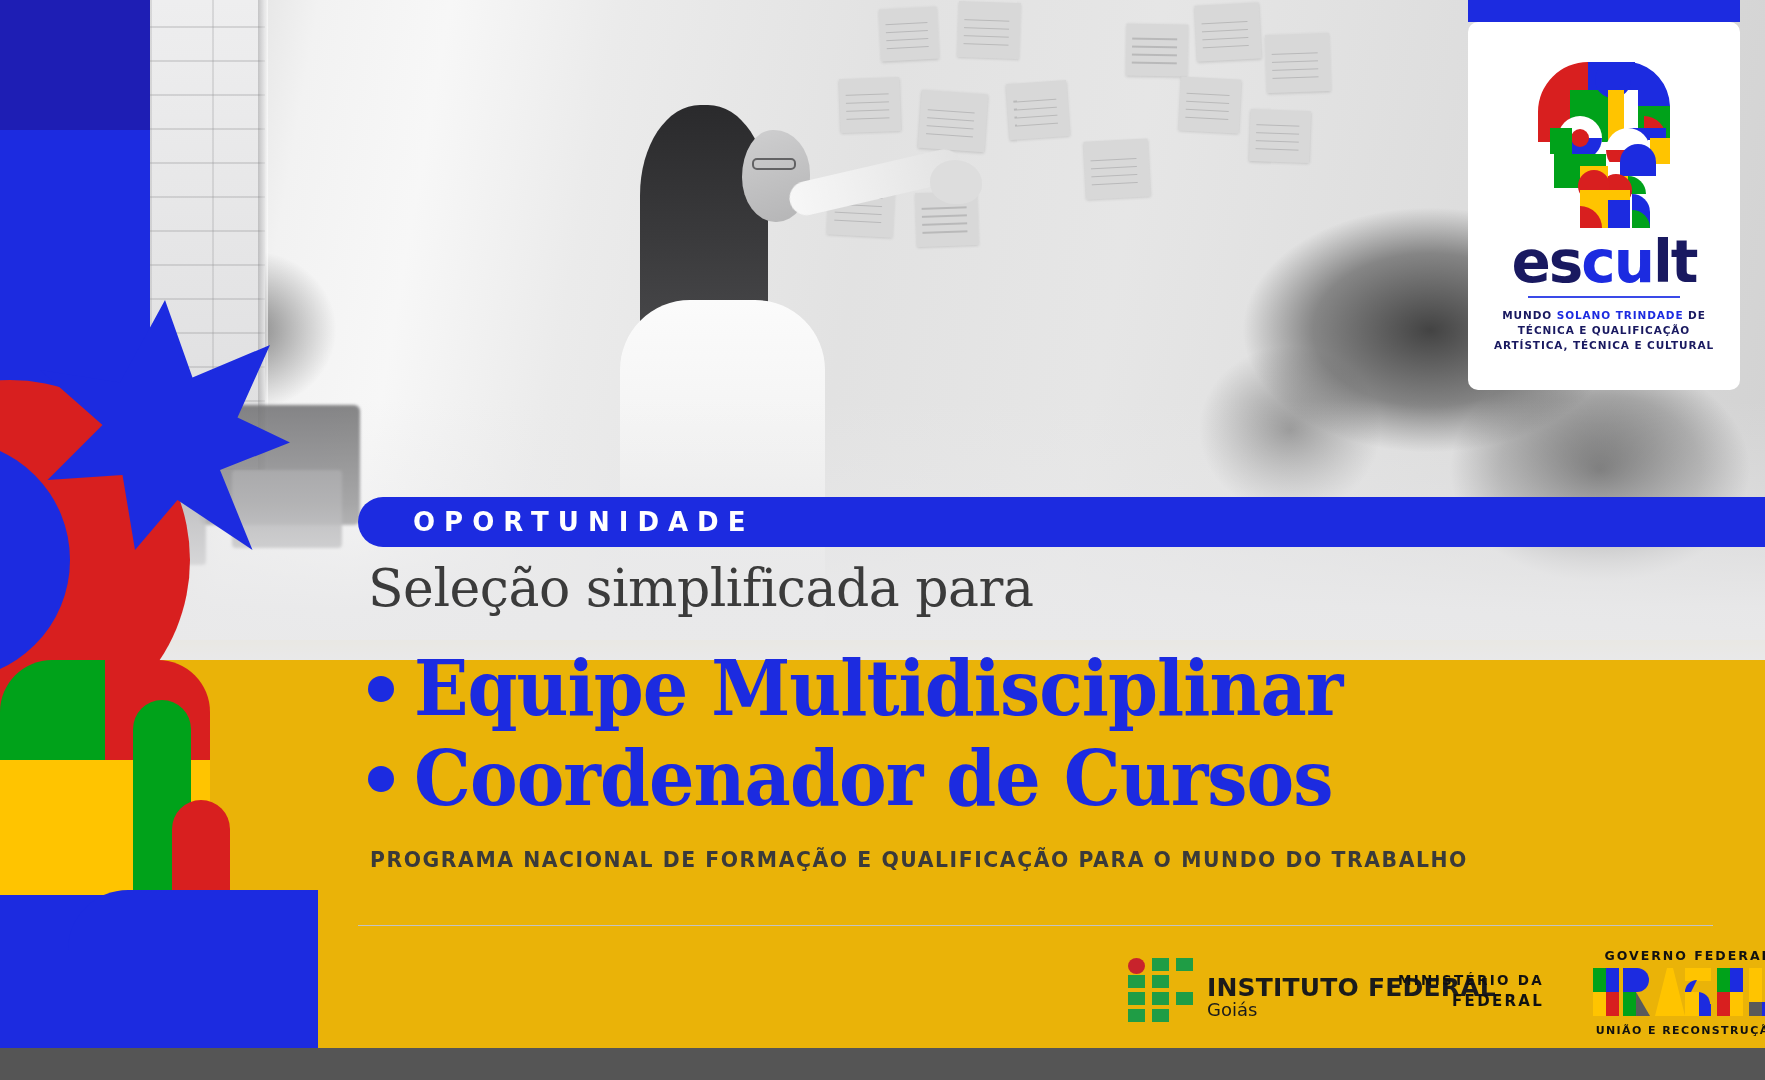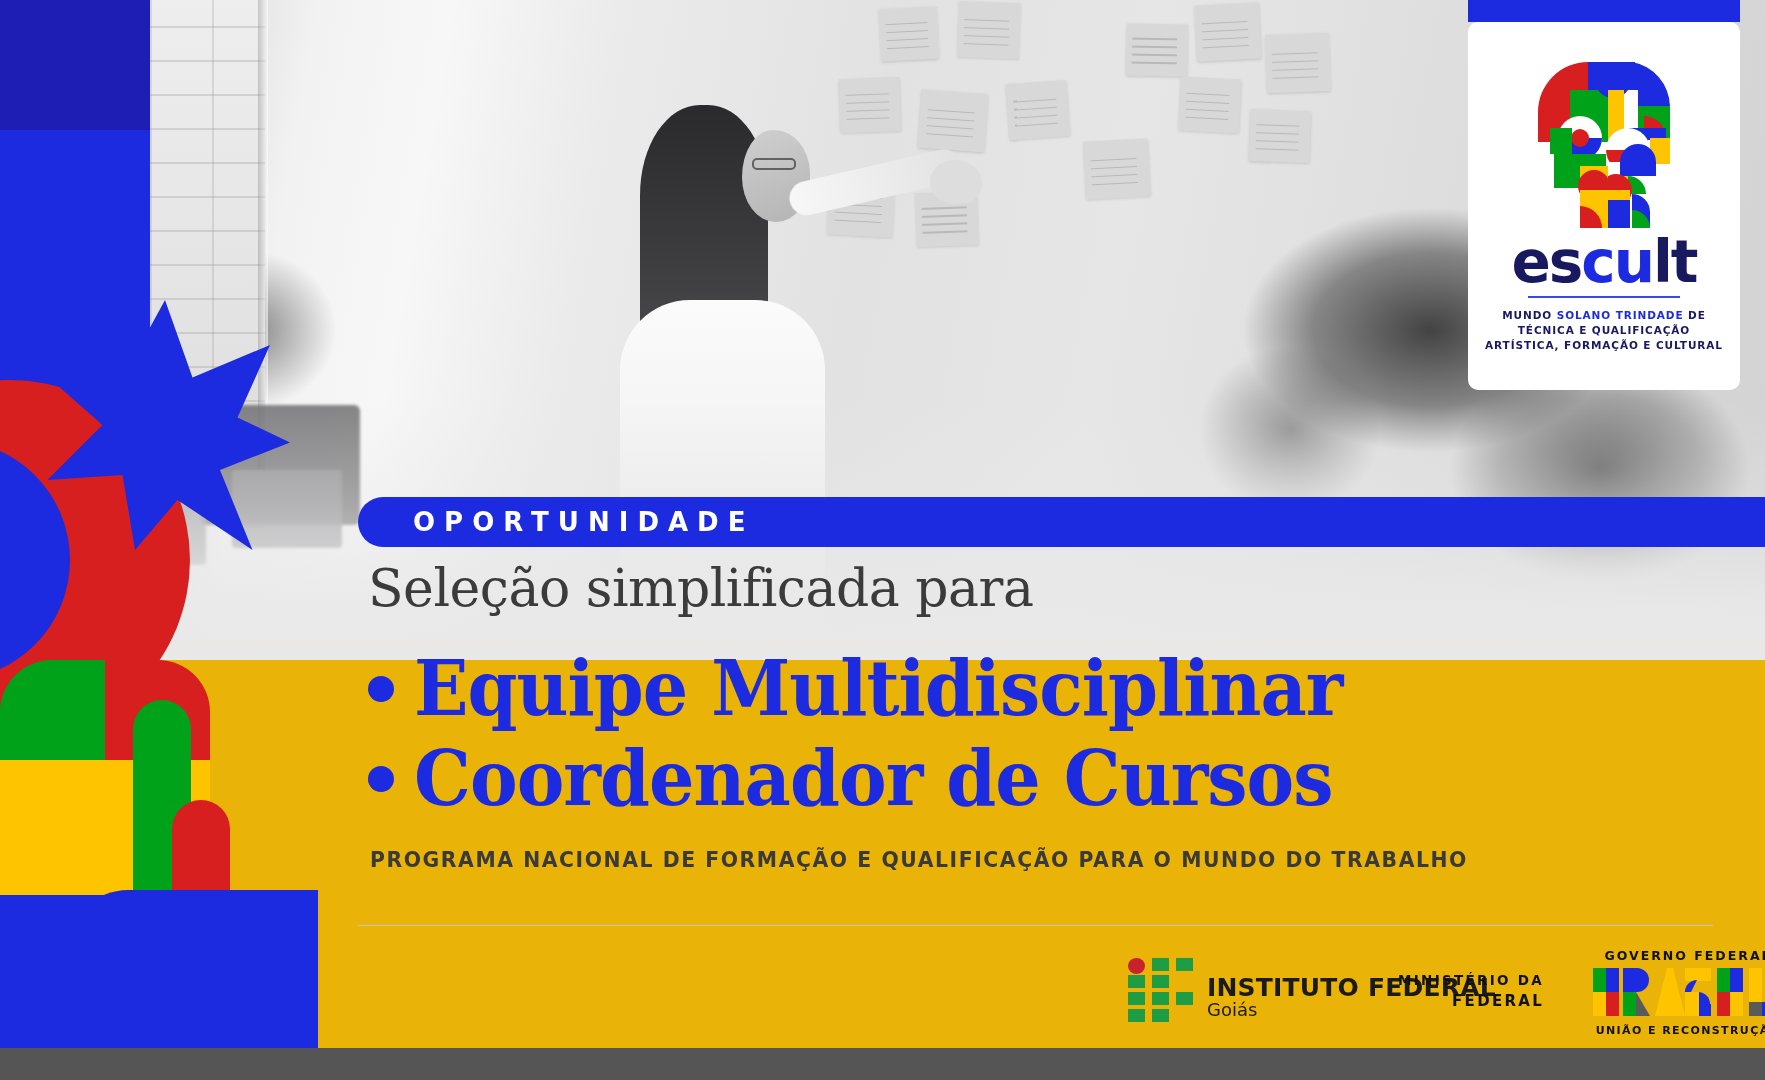--- a/index.html
+++ b/index.html
@@ -313,21 +313,21 @@
     <rect x="88" y="150" width="22" height="28" fill="#1c2be0"></rect>
   </svg>
 
   <div class="escult-word">
     <span class="es" data-bind="brand.logo_wordmark_part1">es</span><span class="cu" data-bind="brand.logo_wordmark_part2">cu</span><span class="lt" data-bind="brand.logo_wordmark_part3">lt</span>
   </div>
   <div class="logo-rule"></div>
   <div class="logo-sub">
     <div><span data-bind="brand.tagline_line1_a">MUNDO </span><span class="hl" data-bind="brand.tagline_line1_b">SOLANO TRINDADE</span><span data-bind="brand.tagline_line1_c"> DE</span></div>
     <div data-bind="brand.tagline_line2">TÉCNICA E QUALIFICAÇÃO</div>
-    <div data-bind="brand.tagline_line3">ARTÍSTICA, FORMAÇÃO E CULTURAL</div>
+    <div data-bind="brand.tagline_line3">ARTÍSTICA, TÉCNICA E CULTURAL</div>
   </div>
 
   <div class="ribbon">
     <span class="ribbon-text" data-bind="ribbon.label">OPORTUNIDADE</span>
   </div>
 
   <div class="subtitle" data-bind="headline.subtitle">Seleção simplificada para</div>
 
   <div class="bullets">
     <div class="bullet-row">

